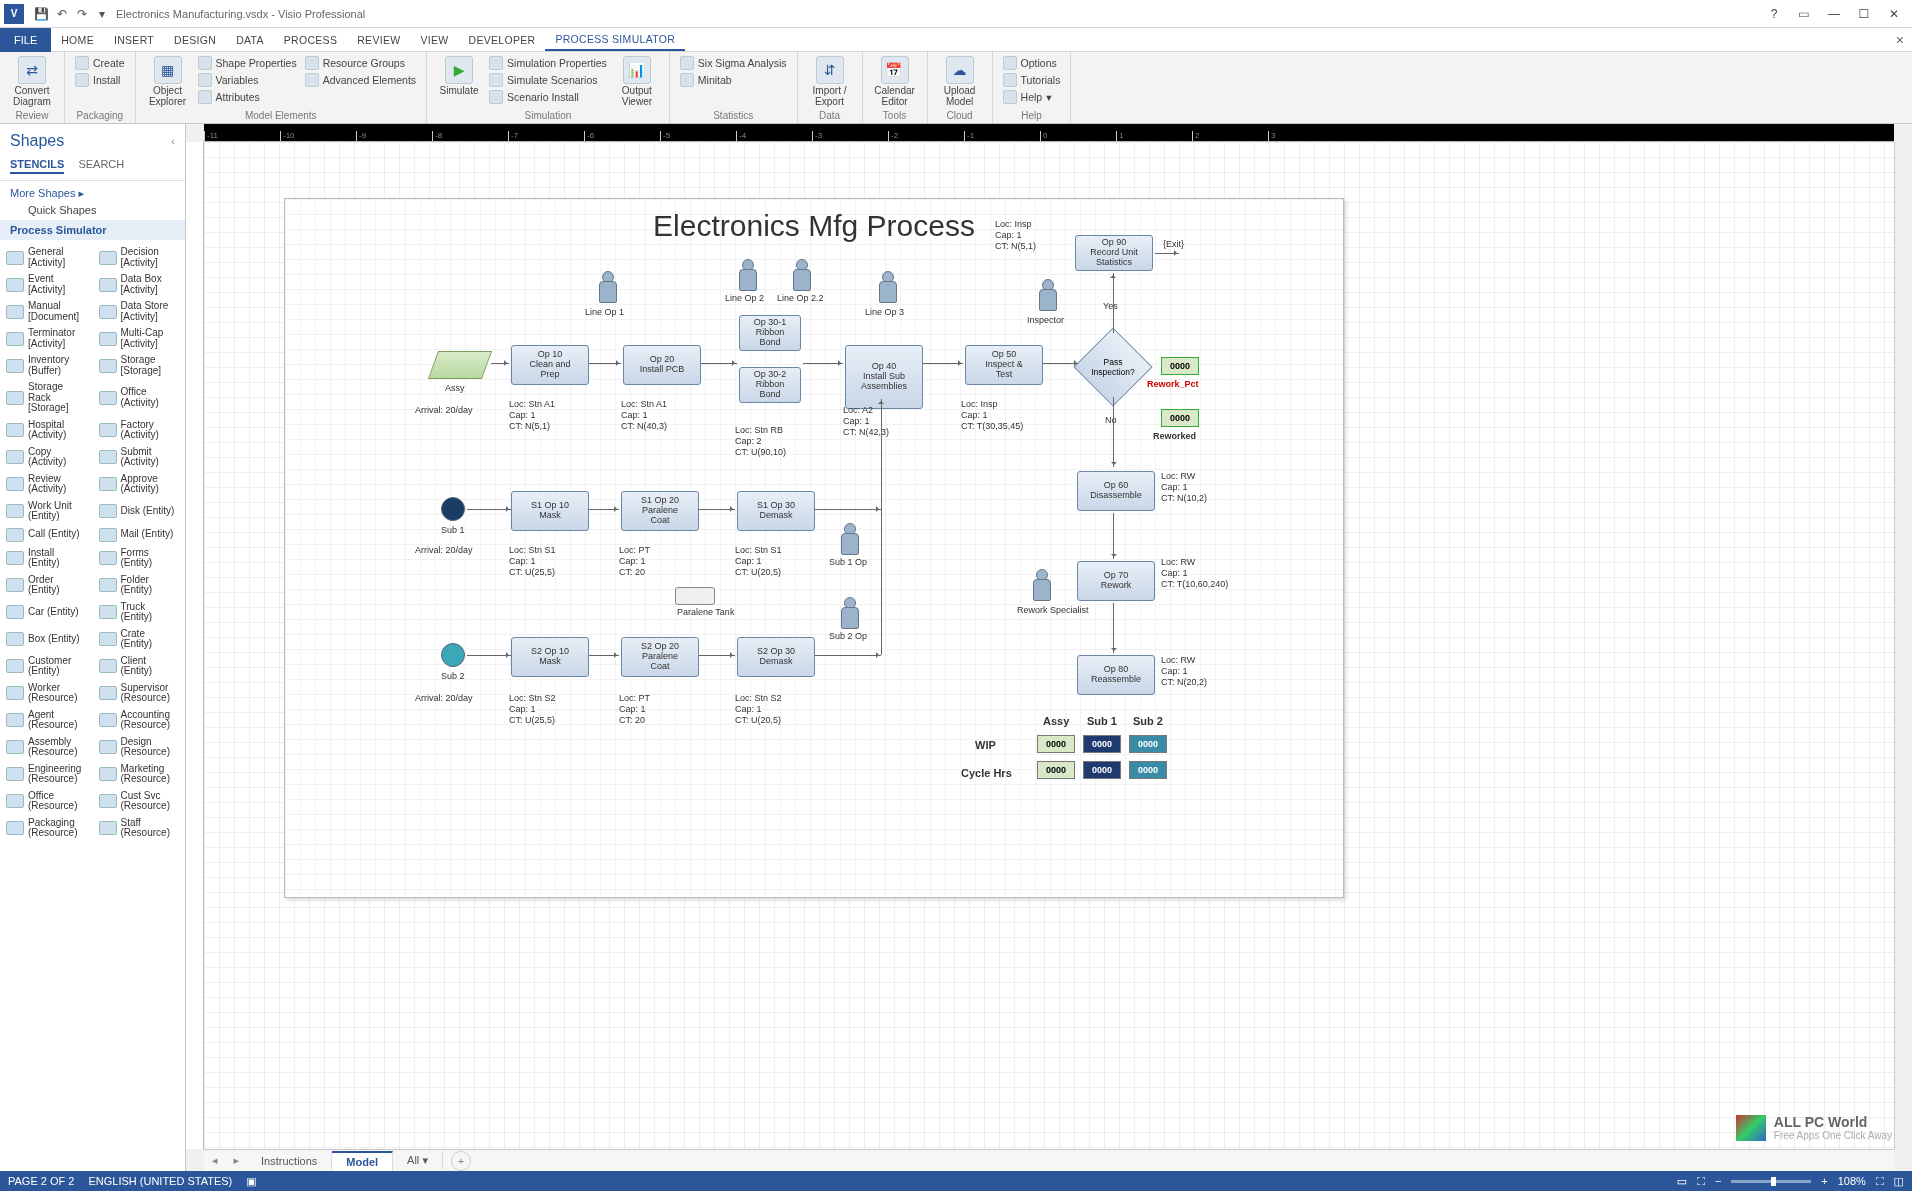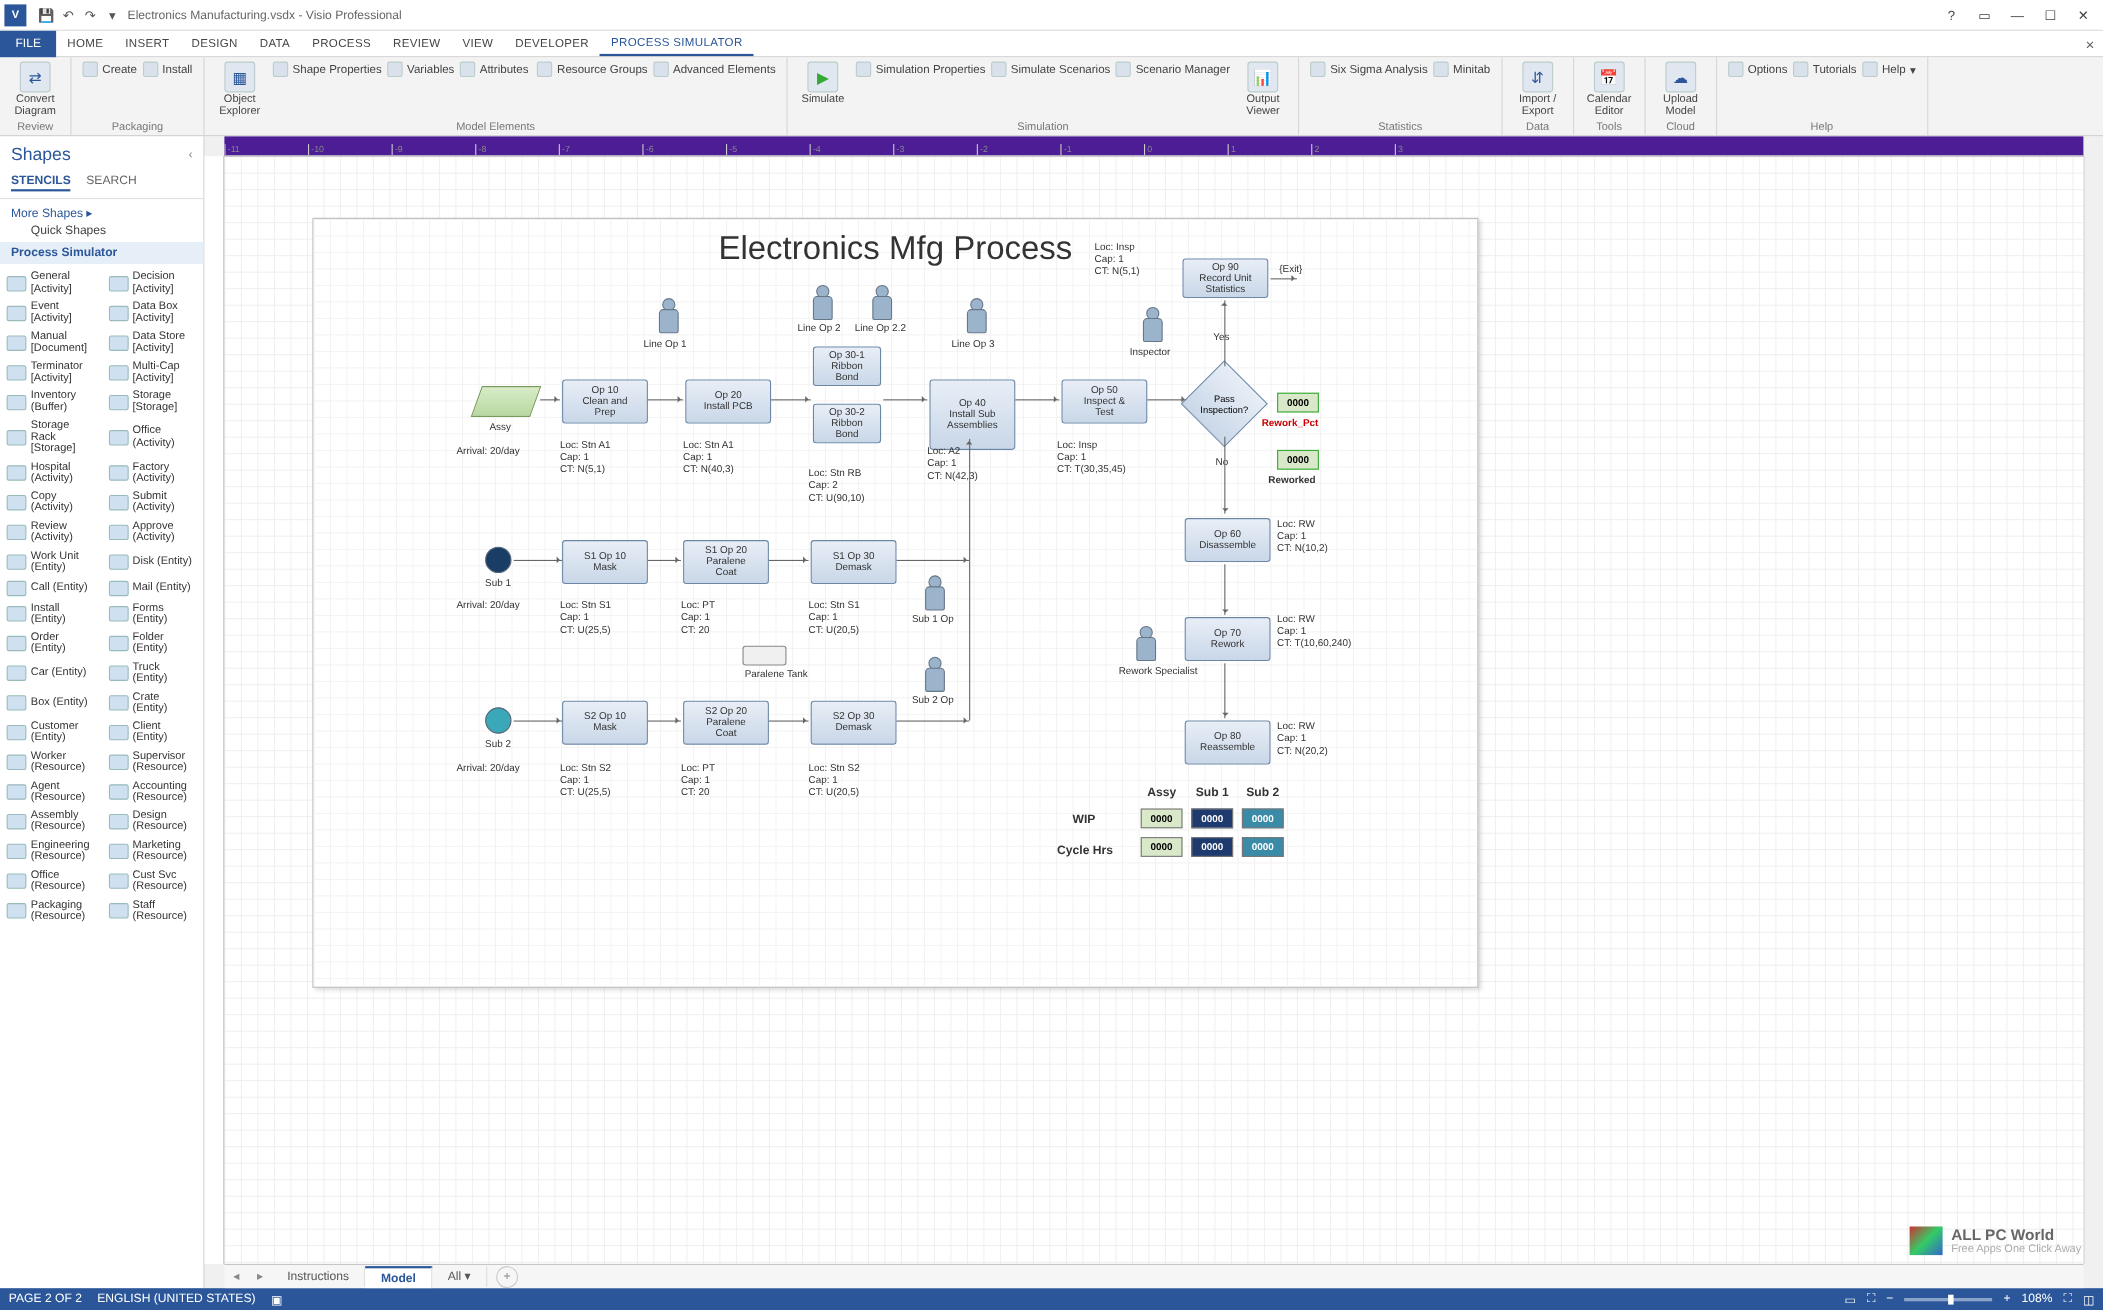--- a/index.html
+++ b/index.html
@@ -22,42 +22,42 @@
 .ribbontabs .closex { position:absolute; right:8px; top:4px; color:#666; cursor:pointer; font-size:14px;}
 
 
 .ribbon { height:72px; background:#f3f3f3; border-bottom:1px solid #c6c6c6; display:flex; font-size:10.5px; color:#444; }
 .ribgroup { border-right:1px solid #d6d6d6; padding:2px 8px 0 8px; display:flex; flex-direction:column; }
 .ribgroup .body { flex:1; display:flex; gap:4px; align-items:flex-start; }
 .ribgroup .label { text-align:center; font-size:10px; color:#777; padding-bottom:2px;}
 .ribbtn-big { display:flex; flex-direction:column; align-items:center; justify-content:flex-start; width:48px; padding-top:2px; cursor:pointer; gap:2px;}
 .ribbtn-big .ico { width:28px; height:28px; background:#e0e7f0; border:1px solid #bcc; border-radius:3px; display:flex; align-items:center; justify-content:center; font-size:14px; color:#2b579a;}
 .ribbtn-big span.lbl { font-size:10px; text-align:center; line-height:1.05; }
-.ribcol { display:flex; gap:1px; padding-top:1px;}
+.ribcol { display:flex; flex-direction:column; gap:1px; padding-top:1px;}
 .ribbtn-small { display:flex; align-items:center; gap:4px; padding:1px 2px; cursor:pointer; white-space:nowrap; font-size:10.5px;}
 .ribbtn-small .ico { width:14px; height:14px; background:#d9e2ec; border:1px solid #bcc; border-radius:2px; display:inline-block;}
 
 
 .main { display:flex; height:calc(1191px - 28px - 24px - 72px - 20px); }
 .shapespanel { width:186px; background:#fff; border-right:1px solid #c6c6c6; display:flex; flex-direction:column; font-size:11px; color:#333; }
 .shapespanel .hdr { padding:8px 10px 4px; font-size:16px; color:#2b579a; display:flex; align-items:center; justify-content:space-between;}
 .shapespanel .subtabs { display:flex; gap:14px; padding:4px 10px 6px; font-size:11px; color:#666; border-bottom:1px solid #e0e0e0;}
 .shapespanel .subtabs .st.active { color:#2b579a; font-weight:600; border-bottom:2px solid #2b579a; padding-bottom:2px;}
 .shapespanel .more { padding:6px 10px 0; color:#2b579a; cursor:pointer; }
 .shapespanel .qs { padding:4px 28px; color:#444; }
 .shapespanel .cat { padding:4px 10px; background:#e6eef8; color:#2b579a; font-weight:600;}
 .shapelist { flex:1; overflow:auto; padding:4px 0; }
 .shaperow { display:flex; }
 .shapecell { width:93px; display:flex; align-items:center; gap:4px; padding:3px 6px; cursor:pointer; font-size:10px; color:#333;}
 .shapecell .sico { width:18px; height:14px; background:#cfe0f0; border:1px solid #9bb; border-radius:2px; flex-shrink:0; display:flex; align-items:center; justify-content:center; font-size:9px; color:#468;}
 .shapecell .slbl { line-height:1.05; }
 
 
 .canvaswrap { flex:1; position:relative; background:#f0f0f0; }
-.rulers-h { position:absolute; top:0; left:18px; right:18px; height:18px; background:#4c1d95; border-bottom:1px solid #bbb; font-size:8px; color:#888; display:flex; align-items:flex-end; overflow:hidden; z-index:2;}
+.rulers-h { position:absolute; top:0; left:18px; right:18px; height:18px; background:#000000; border-bottom:1px solid #bbb; font-size:8px; color:#888; display:flex; align-items:flex-end; overflow:hidden; z-index:2;}
 .rulers-h span { width:76px; border-left:1px solid #ccc; padding-left:2px; height:10px;}
 .rulers-v { position:absolute; left:0; top:18px; bottom:22px; width:18px; background:#fff; border-right:1px solid #bbb; z-index:2;}
 .canvas { position:absolute; left:18px; top:18px; right:18px; bottom:22px; background:#ffffff; overflow:auto;}
 .canvas .grid { position:absolute; inset:0; background-image:linear-gradient(#eee 1px,transparent 1px),linear-gradient(90deg,#eee 1px,transparent 1px); background-size:15px 15px; }
 .page { position:absolute; left:80px; top:56px; width:1060px; height:700px; background:#fff; border:1px solid #bbb; box-shadow:2px 2px 4px rgba(0,0,0,0.15); }
 .page .pgrid { position:absolute; inset:0; background-image:linear-gradient(#f2f2f2 1px,transparent 1px),linear-gradient(90deg,#f2f2f2 1px,transparent 1px); background-size:15px 15px; }
 .pagetitle { position:absolute; top:10px; left:0; right:0; text-align:center; font-size:30px; font-weight:300; color:#333; }
 
 .pbox { position:absolute; width:78px; height:40px; background:linear-gradient(#e8eef6,#c9d7e8); border:1px solid #6a87a8; border-radius:3px; display:flex; align-items:center; justify-content:center; text-align:center; font-size:9px; color:#333; line-height:1.1; padding:13px;}
 .pbox.small { height:36px; }
@@ -201,21 +201,21 @@
         <div class="ribbtn-small">
             <span class="ico"></span>
             <span>Simulation Properties</span>
           </div>
         <div class="ribbtn-small">
             <span class="ico"></span>
             <span>Simulate Scenarios</span>
           </div>
         <div class="ribbtn-small">
             <span class="ico"></span>
-            <span>Scenario Manager</span>
+            <span>Scenario Install</span>
           </div>
       </div>
       <div class="ribbtn-big">
           <div class="ico">📊</div>
           <span class="lbl">Output Viewer</span>
         </div>
     </div>
     <div class="label">Simulation</div>
   </div>
   <div class="ribgroup">

